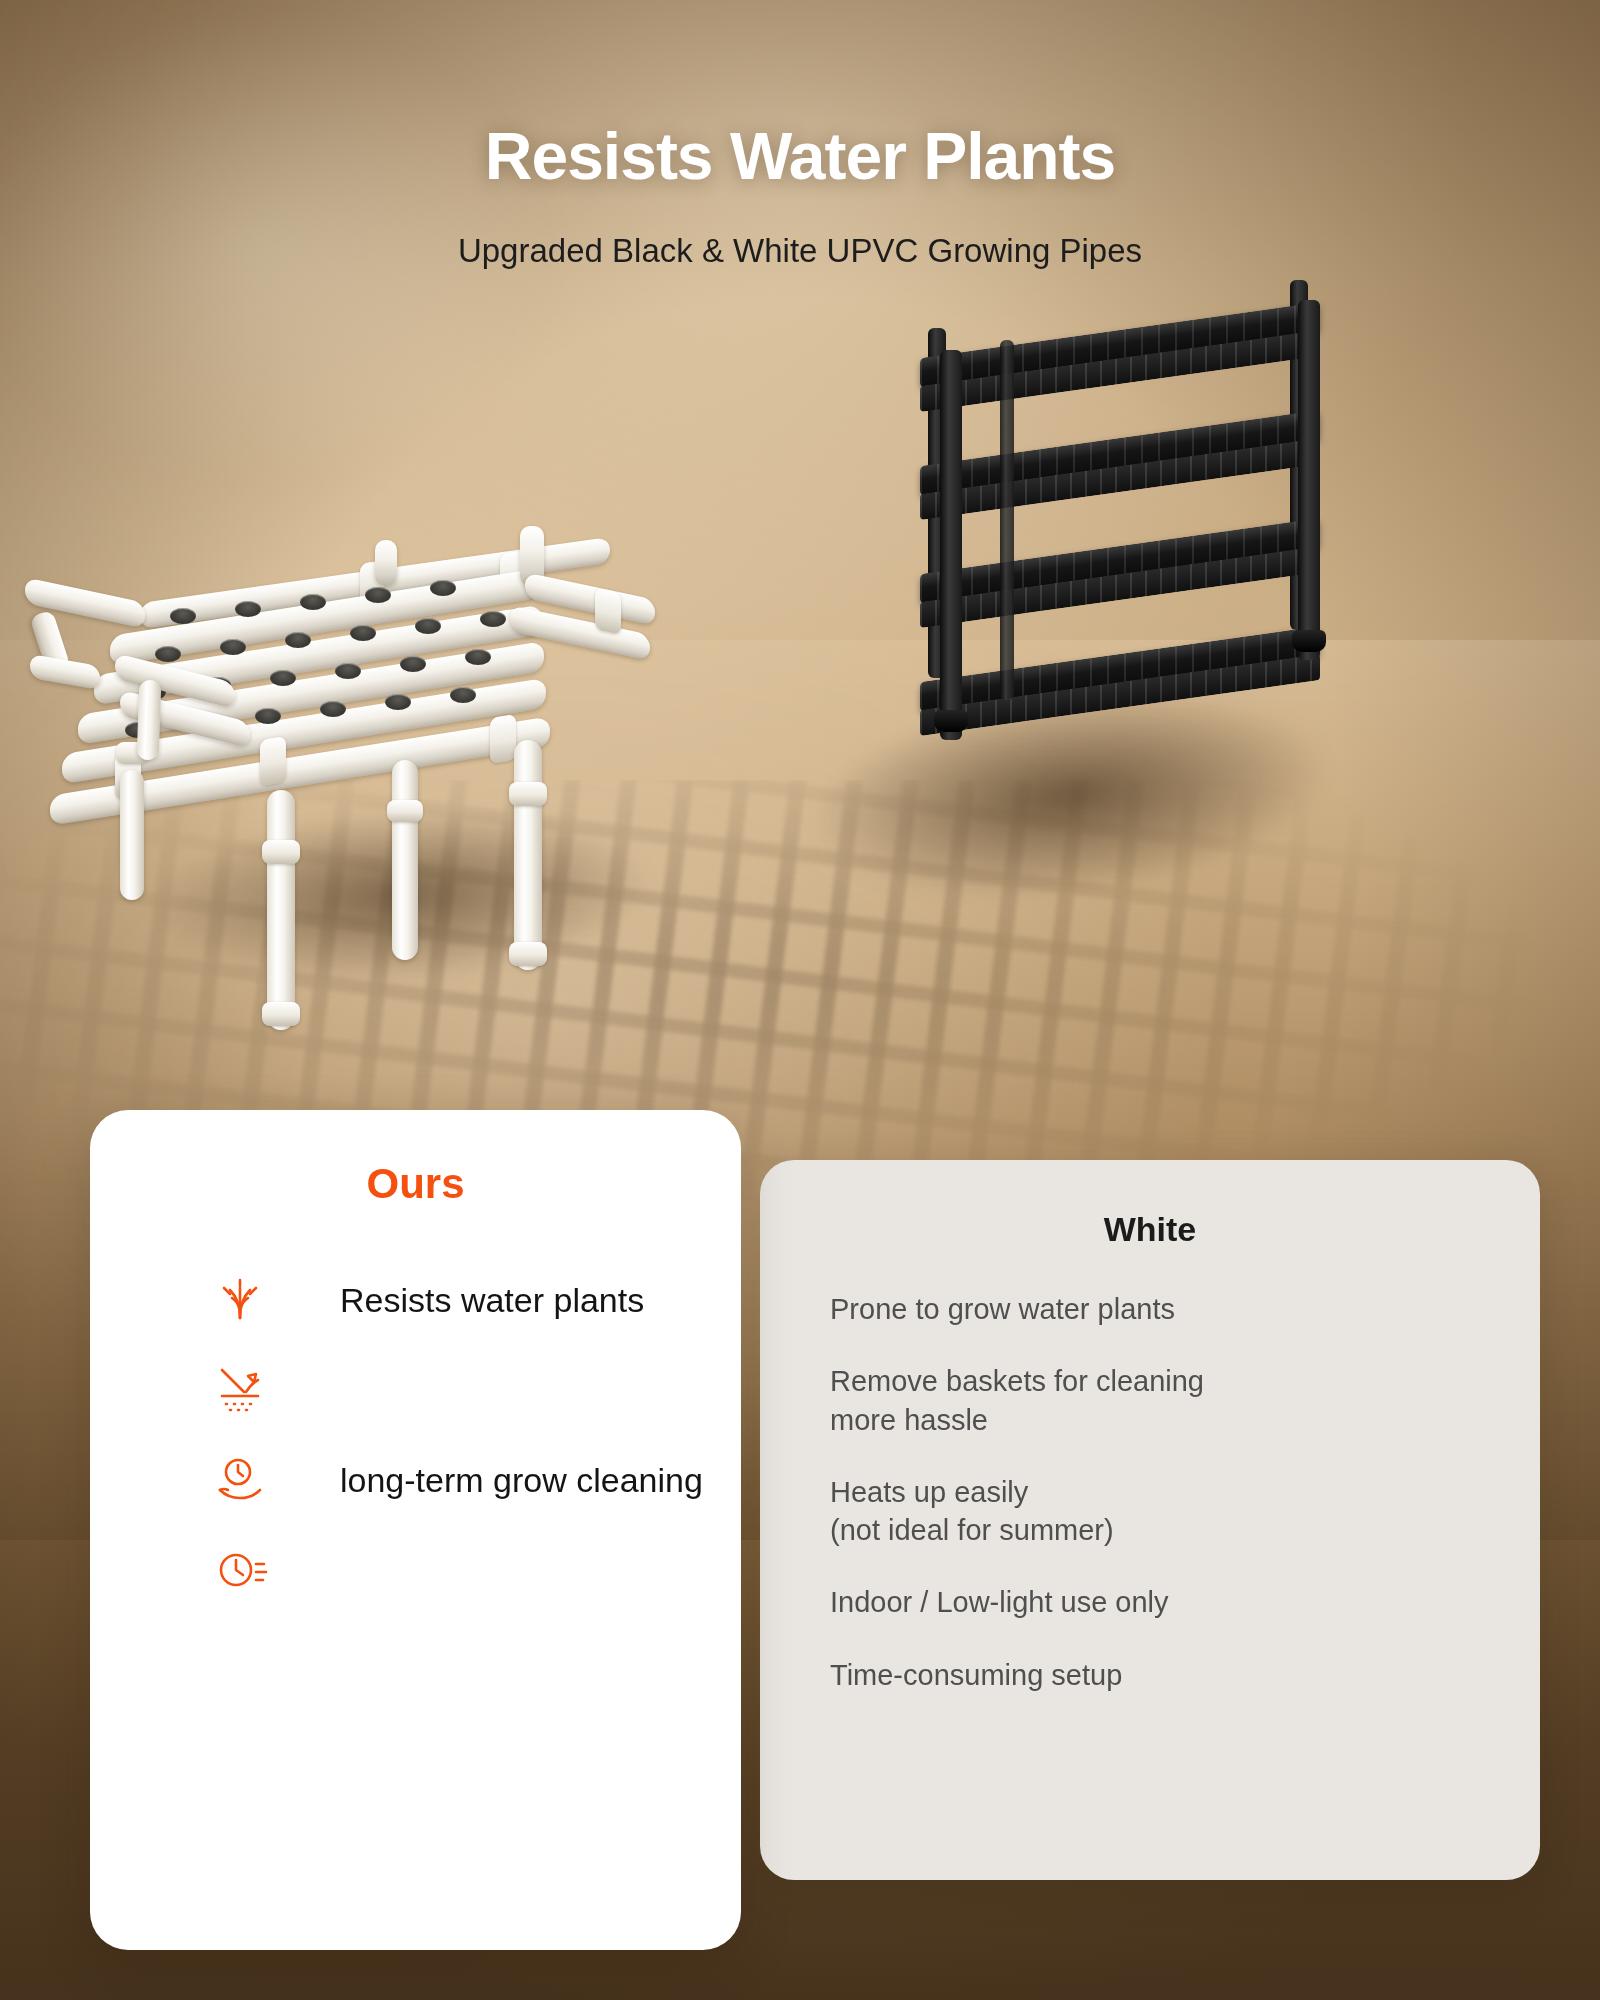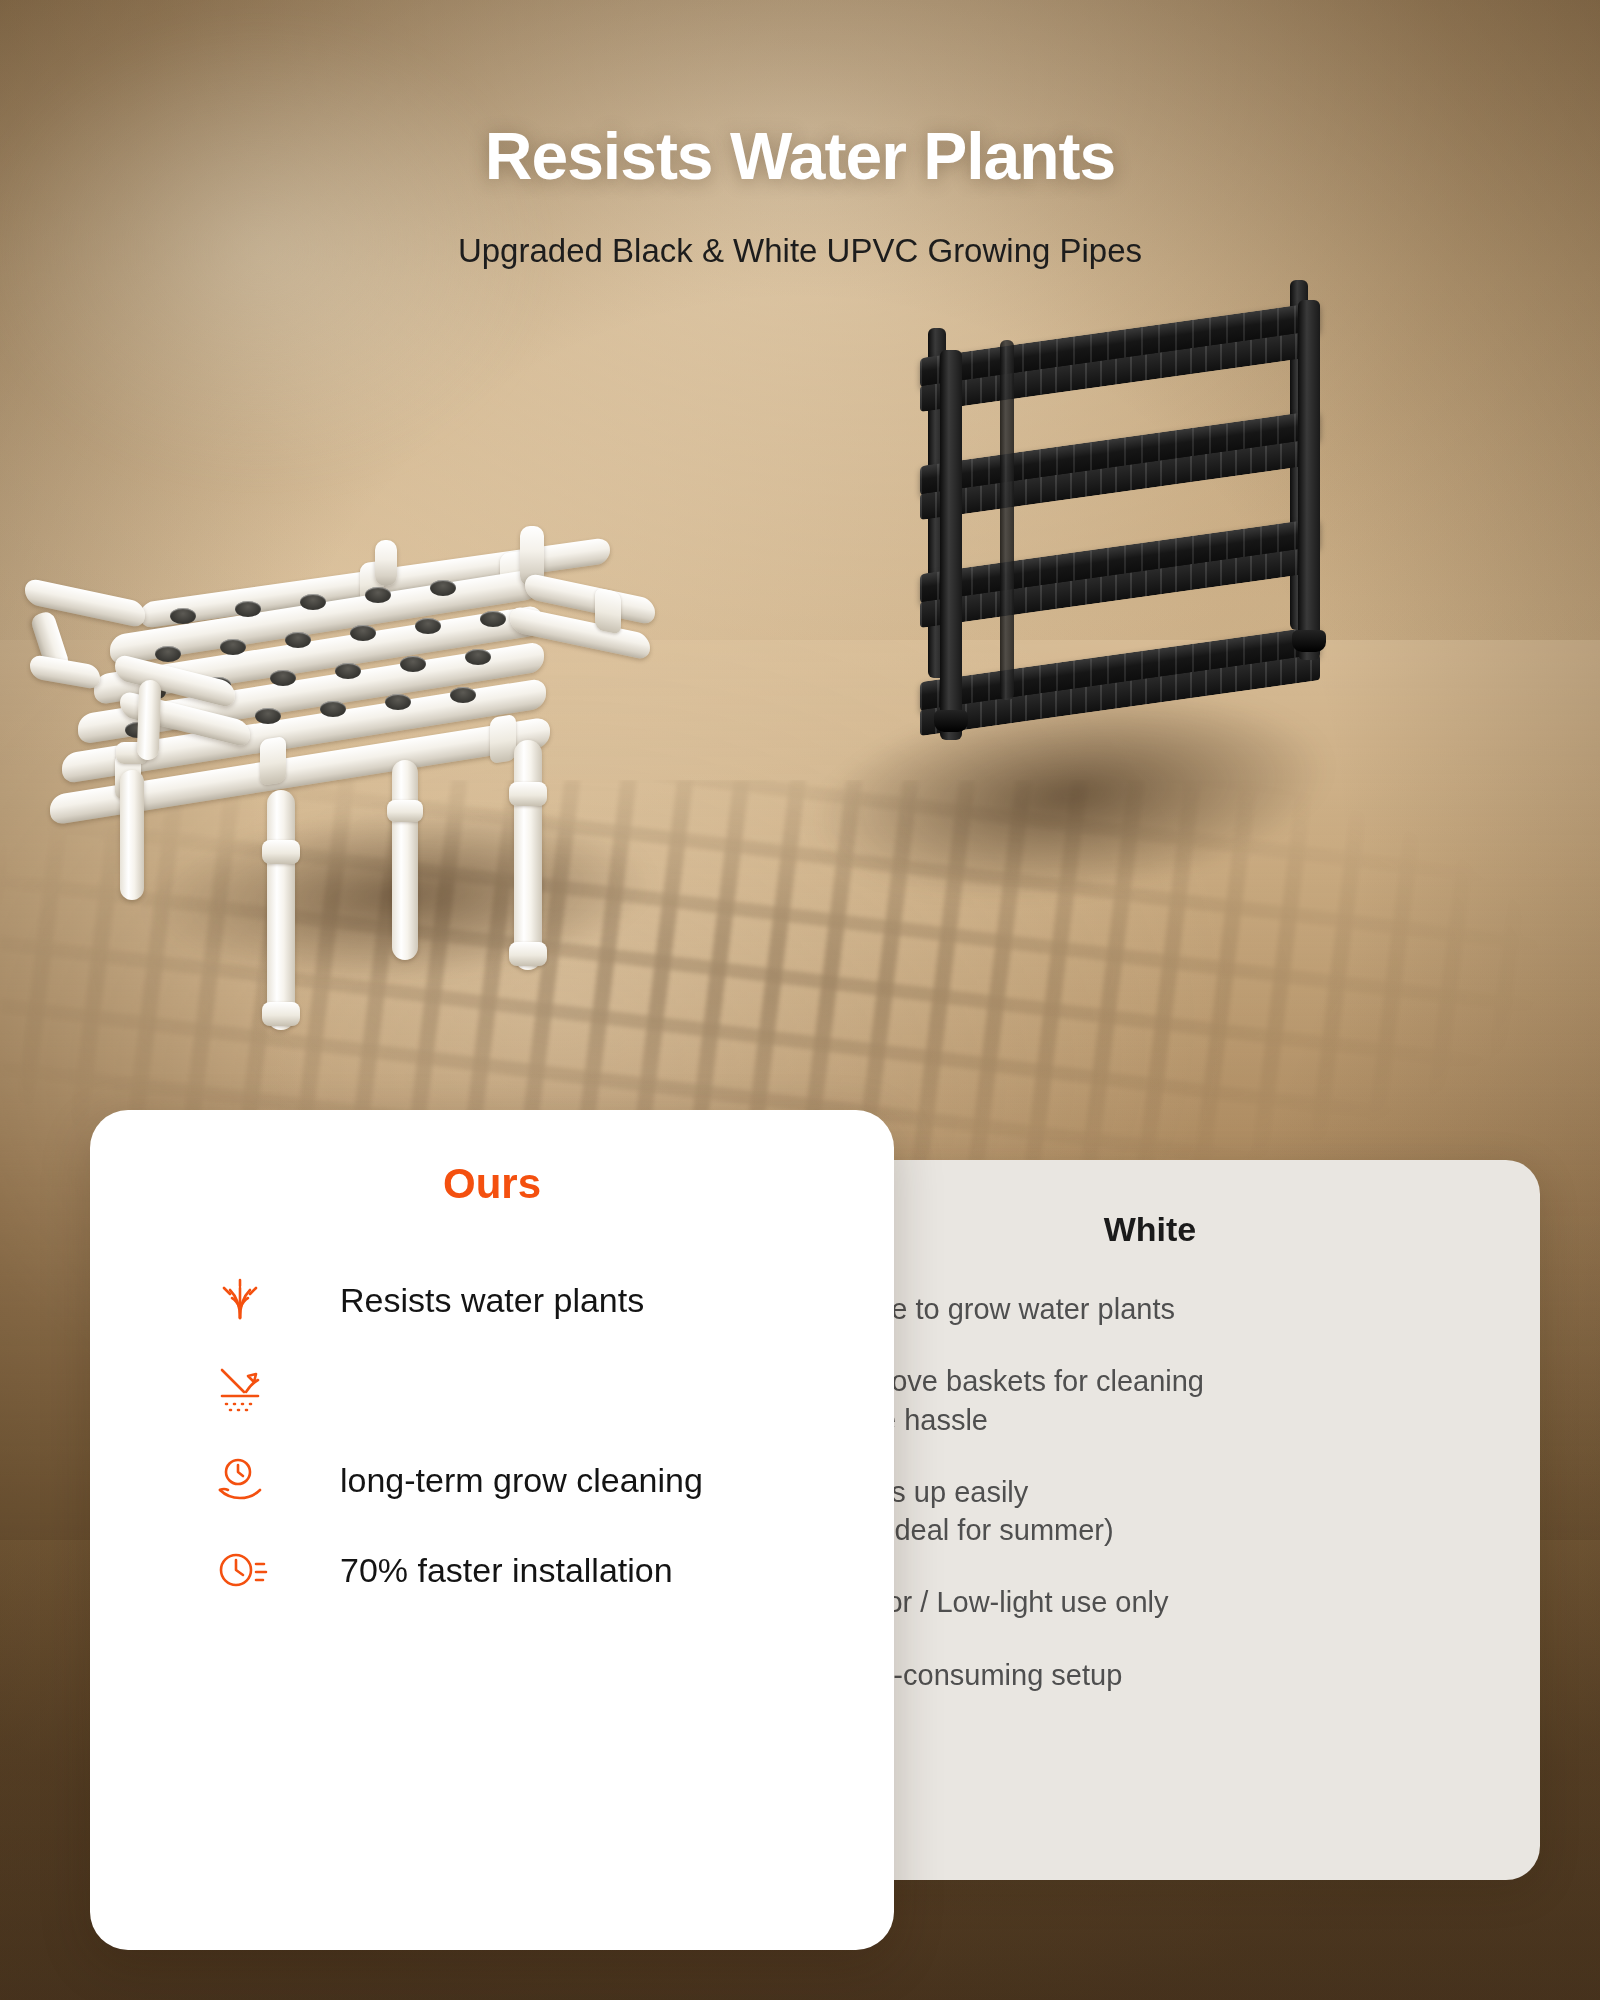--- a/index.html
+++ b/index.html
@@ -209,21 +209,21 @@
     line-height: 1.32;
     color: #4f4f4f;
     margin-bottom: 34px;
     white-space: pre-line;
   }
 
   .ours-card {
     position: absolute;
     left: 90px;
     top: 1110px;
-    width: 804px;
+    width: 651px;
     height: 840px;
     background: #ffffff;
     border-radius: 38px;
     box-shadow: 0 14px 50px rgba(40,25,10,0.22);
   }
   .ours-title {
     position: absolute;
     top: 50px;
     left: 0; right: 0;
     text-align: center;
@@ -426,19 +426,18 @@
       </div>
 
       <div class="ours-item">
         <span class="ico">
           <svg viewBox="0 0 56 56" width="56" height="56" fill="none" stroke="#F4500F" stroke-width="2.6" stroke-linecap="round" stroke-linejoin="round">
             <circle cx="24" cy="28" r="15"></circle>
             <path d="M24 18v10l7 5"></path>
             <path d="M44 22h8M44 30h10M44 38h7"></path>
           </svg>
         </span>
-        <span class="ours-label">70% faster installation</span>
       </div>
 
     </div>
   </div>
 
 </div>
 
 </body></html>

